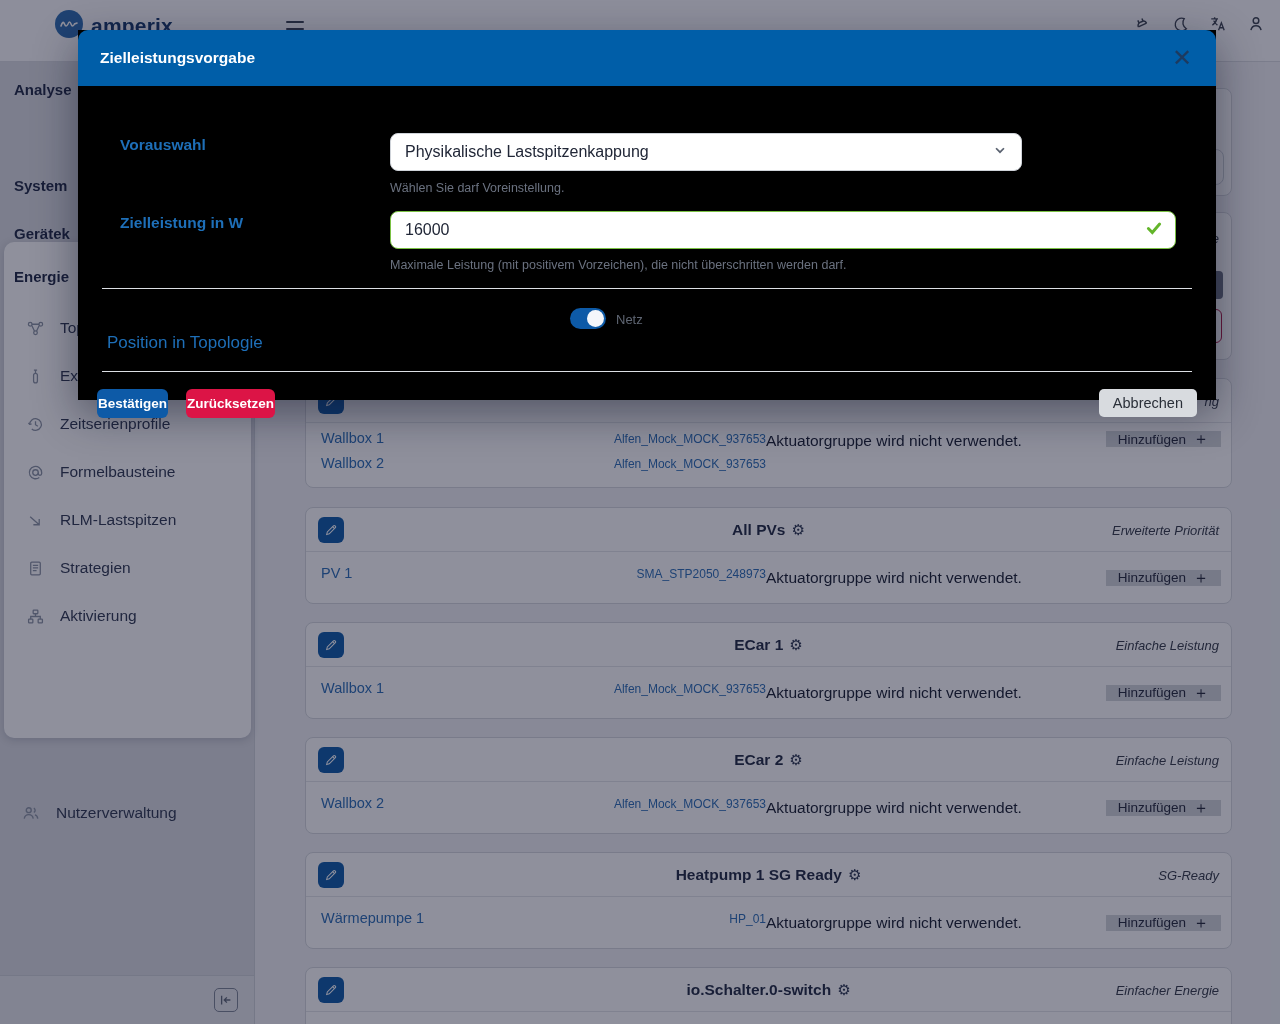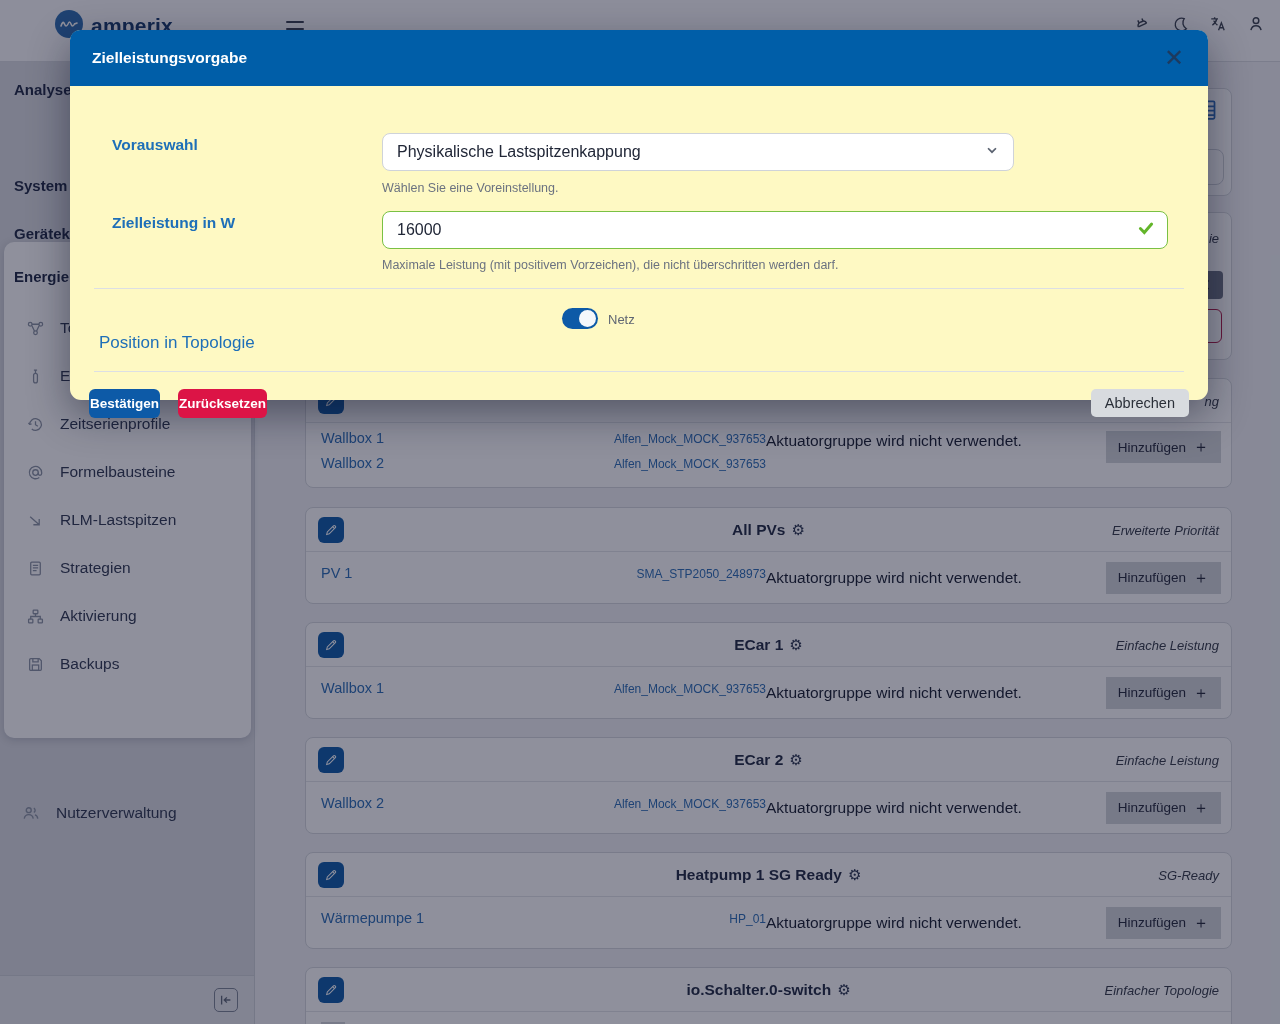--- a/index.html
+++ b/index.html
@@ -49,27 +49,27 @@
   .gpriority { position:absolute; right:12px; top:0; height:44px; display:flex; align-items:center; font-size:13px; font-style:italic; color:#333a47; }
   .gcard-b { display:flex; padding:0 10px 0 15px; }
   .gcard-b.single { height:51px; align-items:center; }
   .gcard-b.multi { height:64px; align-items:flex-start; padding-top:7px; }
   .devcol { width:445px; }
   .dev-line { display:flex; justify-content:space-between; align-items:baseline; height:25px; }
   .dev-name { font-size:14.5px; color:#2a6db5; cursor:pointer; }
   .dev-id { font-size:12px; color:#2a6db5; cursor:pointer; }
   .gstatus { flex:1; font-size:15.5px; color:#161d2e; }
   .gcard-b.multi .gstatus { padding-top:2px; }
-  .add-btn { flex:0 0 auto; height:32px; padding:0 12px; background:#d2d5da; border:none; border-radius:0; font-size:13.5px; color:#23283a; display:flex; align-items:center; gap:7px; cursor:pointer; font-family:inherit; }
+  .add-btn { flex:0 0 auto; height:16px; padding:0 12px; background:#d2d5da; border:none; border-radius:0; font-size:13.5px; color:#23283a; display:flex; align-items:center; gap:7px; cursor:pointer; font-family:inherit; }
   .gcard-b.multi .add-btn { margin-top:1px; }
   .add-btn .plus { font-size:16px; line-height:1; }
 
   
   .backdrop { position:absolute; inset:0; background:rgba(16,20,45,.47); z-index:40; }
-  .modal { position:absolute; left:70px; top:30px; width:1138px; height:370px; z-index:50; border-radius:11px; background:#fef9c3; box-shadow:0 14px 40px rgba(10,15,35,.45); }
+  .modal { position:absolute; left:78px; top:30px; width:1138px; height:370px; z-index:50; border-radius:0; background:#000000; box-shadow:0 14px 40px rgba(10,15,35,.45); }
   .modal-h { height:56px; background:#005ea8; border-radius:10px 10px 0 0; display:flex; align-items:center; padding:0 24px 0 22px; }
   .modal-title { color:#fff; font-size:15.5px; font-weight:bold; }
   .modal-close { margin-left:auto; font-size:24px; color:#1d3a5f; cursor:pointer; line-height:1; }
   .modal-b { position:relative; height:314px; }
   .f-label { position:absolute; left:42px; font-size:15.5px; color:#1e6fb8;font-weight:bold; }
   .f-select { position:absolute; left:312px; top:47px; width:632px; height:38px; background:#fff; border:1px solid #cfd3d9; border-radius:8px; display:flex; align-items:center; padding:0 38px 0 14px; font-size:16px; color:#212737; cursor:pointer; }
   .f-select .chev { position:absolute; right:14px; color:#5a6270; }
   .f-helper { position:absolute; left:312px; font-size:12.5px; color:#6b7280; }
   .f-input { position:absolute; left:312px; top:125px; width:786px; height:38px; background:#fff; border:1.5px solid #7ac143; border-radius:8px; display:flex; align-items:center; padding:0 38px 0 14px; font-size:16px; color:#212737; }
   .f-input .chk { position:absolute; right:12px; }
@@ -198,30 +198,20 @@
             <span class="icn">
               <svg width="17" height="17" viewBox="0 0 16 16" fill="none" stroke="currentColor" stroke-width="1.2">
                 <rect x="5.8" y="2" width="4.4" height="3.4" rx=".6"></rect>
                 <rect x="1.5" y="10.5" width="4" height="3.4" rx=".6"></rect>
                 <rect x="10.5" y="10.5" width="4" height="3.4" rx=".6"></rect>
                 <path d="M8 5.5v2.5M3.5 10.5V8h9v2.5"></path>
               </svg>
             </span>
             <span>Aktivierung</span>
           </div>
-          <div class="side-item">
-            <span class="icn">
-              <svg width="17" height="17" viewBox="0 0 16 16" fill="none" stroke="currentColor" stroke-width="1.2">
-                <path d="M2.5 3.5a1 1 0 0 1 1-1h8l2 2v8a1 1 0 0 1-1 1h-9a1 1 0 0 1-1-1z"></path>
-                <rect x="5" y="8.5" width="6" height="5"></rect>
-                <path d="M5.5 2.5v3h5v-3"></path>
-              </svg>
-            </span>
-            <span>Backups</span>
-          </div>
         </div>
     </div>
 
     <div class="side-bottom">
       <span class="icn">
         <svg width="18" height="18" viewBox="0 0 16 16" fill="none" stroke="currentColor" stroke-width="1.2">
             <circle cx="6" cy="5.5" r="2.2"></circle>
             <path d="M2 13c.4-2.6 1.9-3.6 4-3.6s3.6 1 4 3.6"></path>
             <path d="M10.5 3.6a2.2 2.2 0 0 1 0 3.9M11.5 9.6c1.6.4 2.3 1.5 2.5 3.4"></path>
           </svg>
@@ -408,21 +398,21 @@
       <span class="pencil-btn">
         <svg width="14" height="14" viewBox="0 0 16 16" fill="none" stroke="currentColor" stroke-width="1.2">
               <path d="M3 13.2l.8-3 7-7a1.2 1.2 0 0 1 1.7 0l.5.5a1.2 1.2 0 0 1 0 1.7l-7 7-3 .8z"></path>
               <path d="M9.8 4.2l2 2"></path>
             </svg>
       </span>
       <span class="gtitle">
         <span class="gtitle-text">io.Schalter.0-switch</span>
             <span class="gear">⚙</span>
       </span>
-      <span class="gpriority">Einfacher Topologie</span>
+      <span class="gpriority">Einfacher Energie</span>
     </div>
     <div class="gcard-b single">
 
       <button class="add-btn">
         
       </button>
     </div>
   </div>
 </div>
 
@@ -436,21 +426,21 @@
     <div class="modal-b">
       <div class="f-label" style="top:50px">Vorauswahl</div>
       <div class="f-select">
         <span>Physikalische Lastspitzenkappung</span>
         <span class="chev">
           <svg width="14" height="14" viewBox="0 0 16 16" fill="none" stroke="currentColor" stroke-width="2">
               <path d="M3.5 6 8 10.5 12.5 6"></path>
             </svg>
         </span>
       </div>
-      <div class="f-helper" style="top:95px">Wählen Sie eine Voreinstellung.</div>
+      <div class="f-helper" style="top:95px">Wählen Sie darf Voreinstellung.</div>
 
       <div class="f-label" style="top:128px">Zielleistung in W</div>
       <div class="f-input">
         <span>16000</span>
         <span class="chk">
           <svg width="18" height="18" viewBox="0 0 16 16" fill="none" stroke="#63b52a" stroke-width="2.6" stroke-linecap="round">
               <path d="M3 8.5 6.5 12 13 4.5"></path>
             </svg>
         </span>
       </div>

